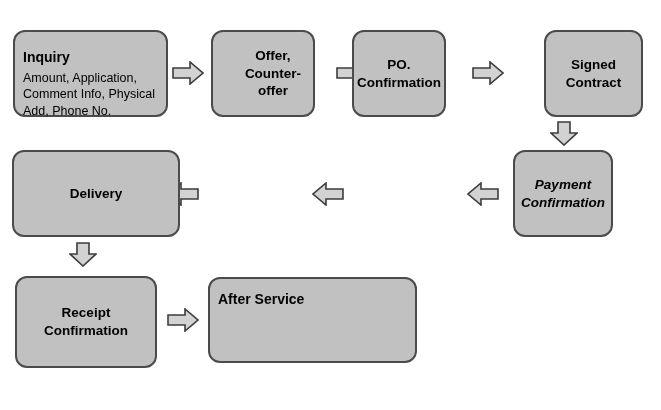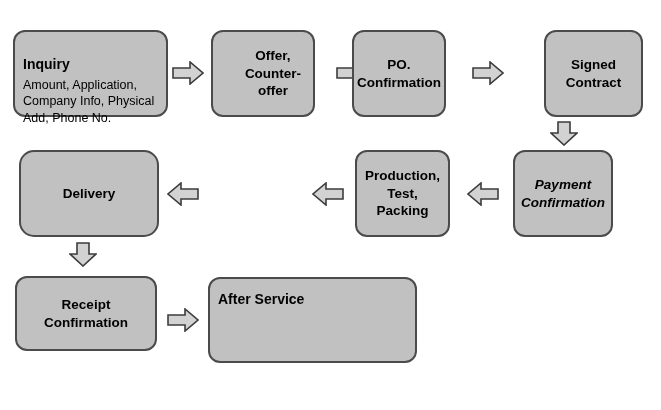--- a/index.html
+++ b/index.html
@@ -22,21 +22,21 @@
   .node.center {
     display: flex;
     align-items: center;
     justify-content: center;
     text-align: center;
     font-weight: bold;
     font-size: 13.5px;
     line-height: 1.3;
     white-space: pre-line;
   }
-  .node.detail { padding: 24px 8px; }
+  .node.detail { padding: 17px 8px; }
   .node-title {
     font-weight: bold;
     font-size: 14px;
     margin-bottom: 5px;
   }
   .node-body {
     font-size: 12.5px;
     line-height: 1.3;
     white-space: pre-line;
   }
@@ -49,21 +49,21 @@
   }
 </style>
 </head>
 <body>
 
 <div class="canvas">
 
   <div class="node detail" style="left:13px; top:30px; width:155px; height:87px;">
     <div class="node-title">Inquiry</div>
     <div class="node-body">Amount, Application,
-Company Info, Physical
+Comment Info, Physical
 Add, Phone No.</div>
   </div>
 
   <svg class="arrow" style="left:172px; top:61px;" width="32" height="24" viewBox="0 0 32 24">
     <polygon points="1,7 18,7 18,1 31,12 18,23 18,17 1,17"></polygon>
   </svg>
 
   <div class="node center" style="left:211px; top:30px; width:104px; height:87px;padding-left:20px;">
     <span>Offer,
 Counter-offer</span>
@@ -93,44 +93,39 @@
 
   <div class="node center" style="left:513px; top:150px; width:100px; height:87px;font-style:italic;">
     <span>Payment
 Confirmation</span>
   </div>
 
   <svg class="arrow" style="left:467px; top:182px;" width="32" height="24" viewBox="0 0 32 24">
     <polygon points="31,7 14,7 14,1 1,12 14,23 14,17 31,17"></polygon>
   </svg>
 
-  <div class="node center" style="left:355px; top:150px; width:95px; height:87px;">
-    <span>Production,
-Test,
-Packing</span>
-  </div>
 
   <svg class="arrow" style="left:312px; top:182px;" width="32" height="24" viewBox="0 0 32 24">
     <polygon points="31,7 14,7 14,1 1,12 14,23 14,17 31,17"></polygon>
   </svg>
 
 
   <svg class="arrow" style="left:167px; top:182px;" width="32" height="24" viewBox="0 0 32 24">
     <polygon points="31,7 14,7 14,1 1,12 14,23 14,17 31,17"></polygon>
   </svg>
 
-  <div class="node center" style="left:19px; top:150px; width:140px; height:87px;border-radius:15px;">
+  <div class="node center" style="left:12px; top:150px; width:168px; height:87px;">
     <span>Delivery</span>
   </div>
 
   <svg class="arrow" style="left:69px; top:242px;" width="28" height="25" viewBox="0 0 28 25">
     <polygon points="8,1 20,1 20,12 27,12 14,24 1,12 8,12"></polygon>
   </svg>
 
-  <div class="node center" style="left:15px; top:276px; width:142px; height:75px;">
+  <div class="node center" style="left:15px; top:276px; width:142px; height:92px;">
     <span>Receipt
 Confirmation</span>
   </div>
 
   <svg class="arrow" style="left:167px; top:308px;" width="32" height="24" viewBox="0 0 32 24">
     <polygon points="1,7 18,7 18,1 31,12 18,23 18,17 1,17"></polygon>
   </svg>
 
   <div class="node detail" style="left:208px; top:277px; width:209px; height:86px; padding-top:12px;">
     <div class="node-title">After Service</div>

